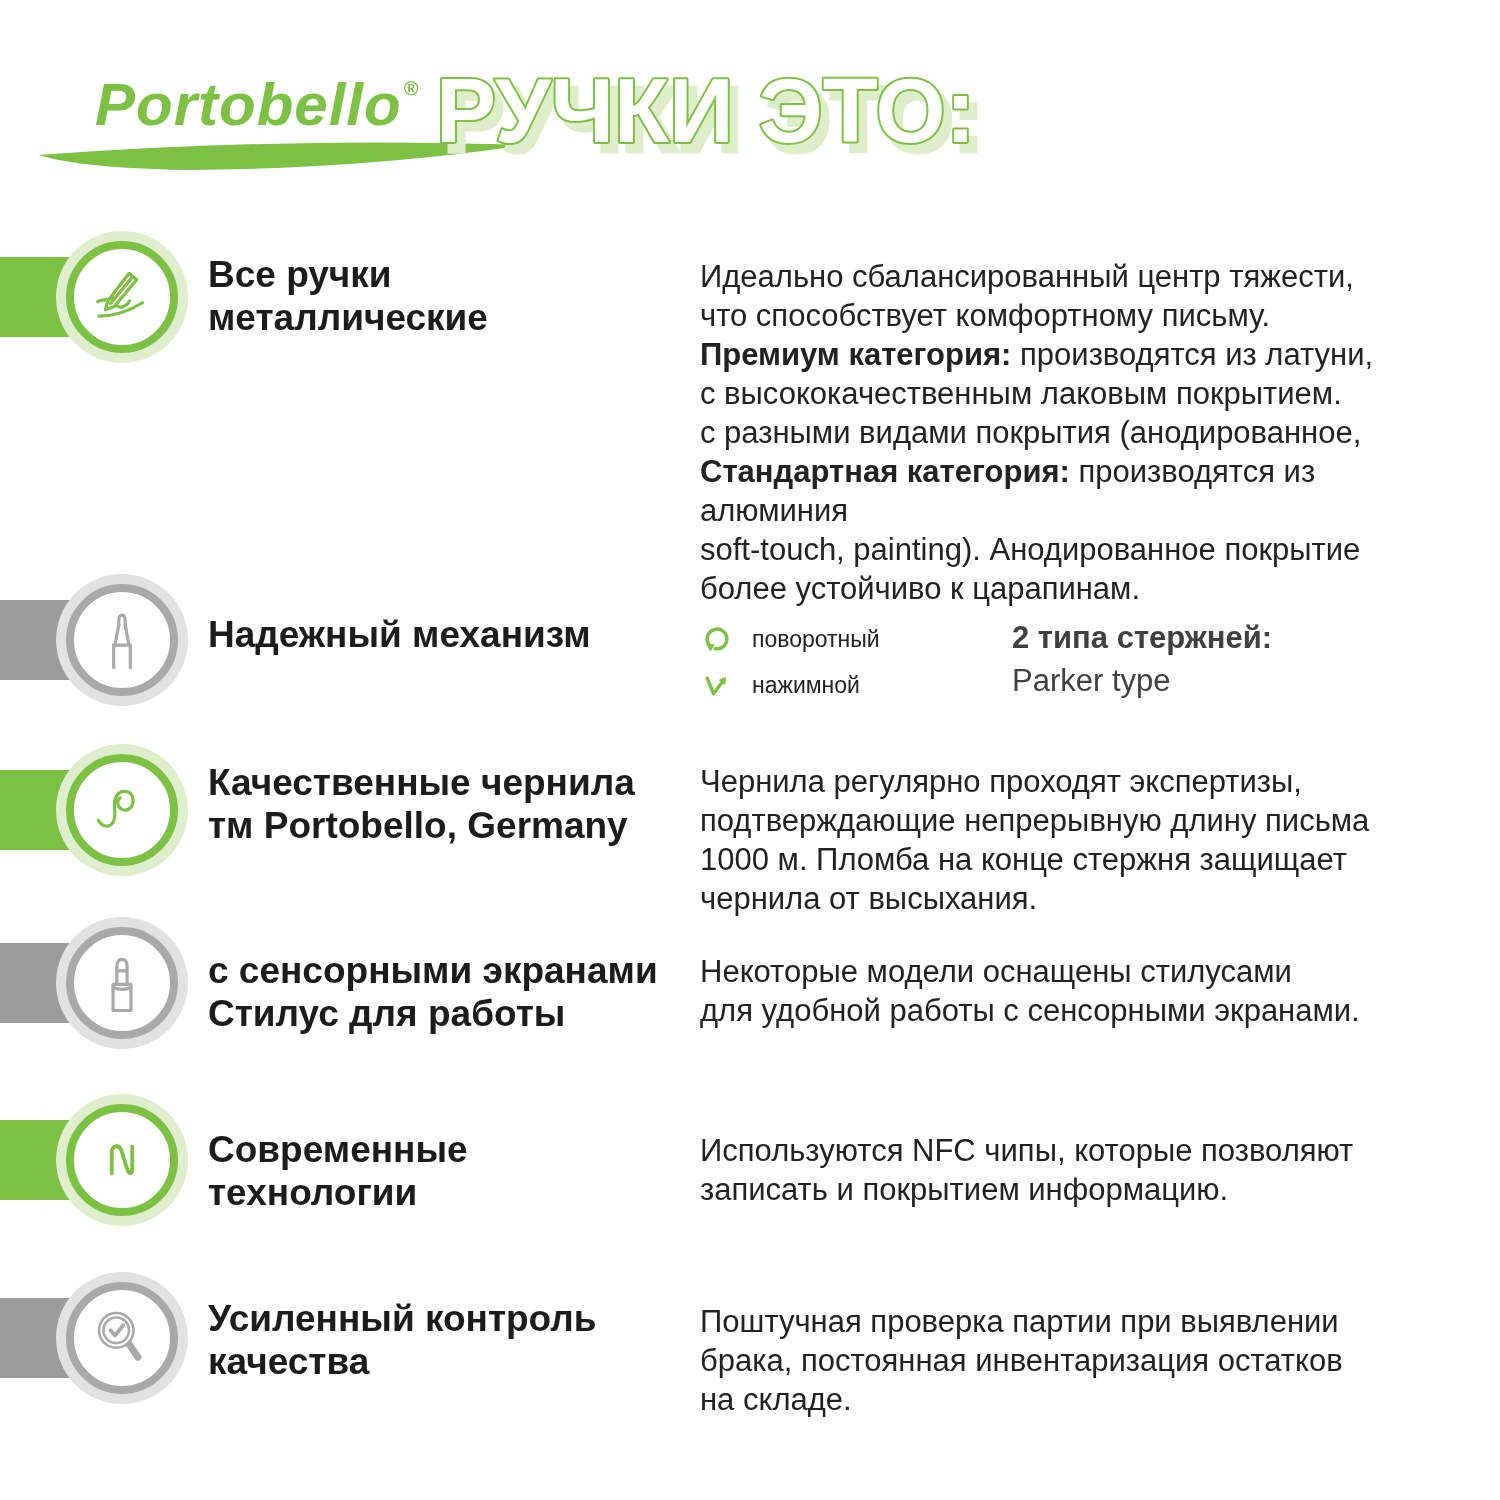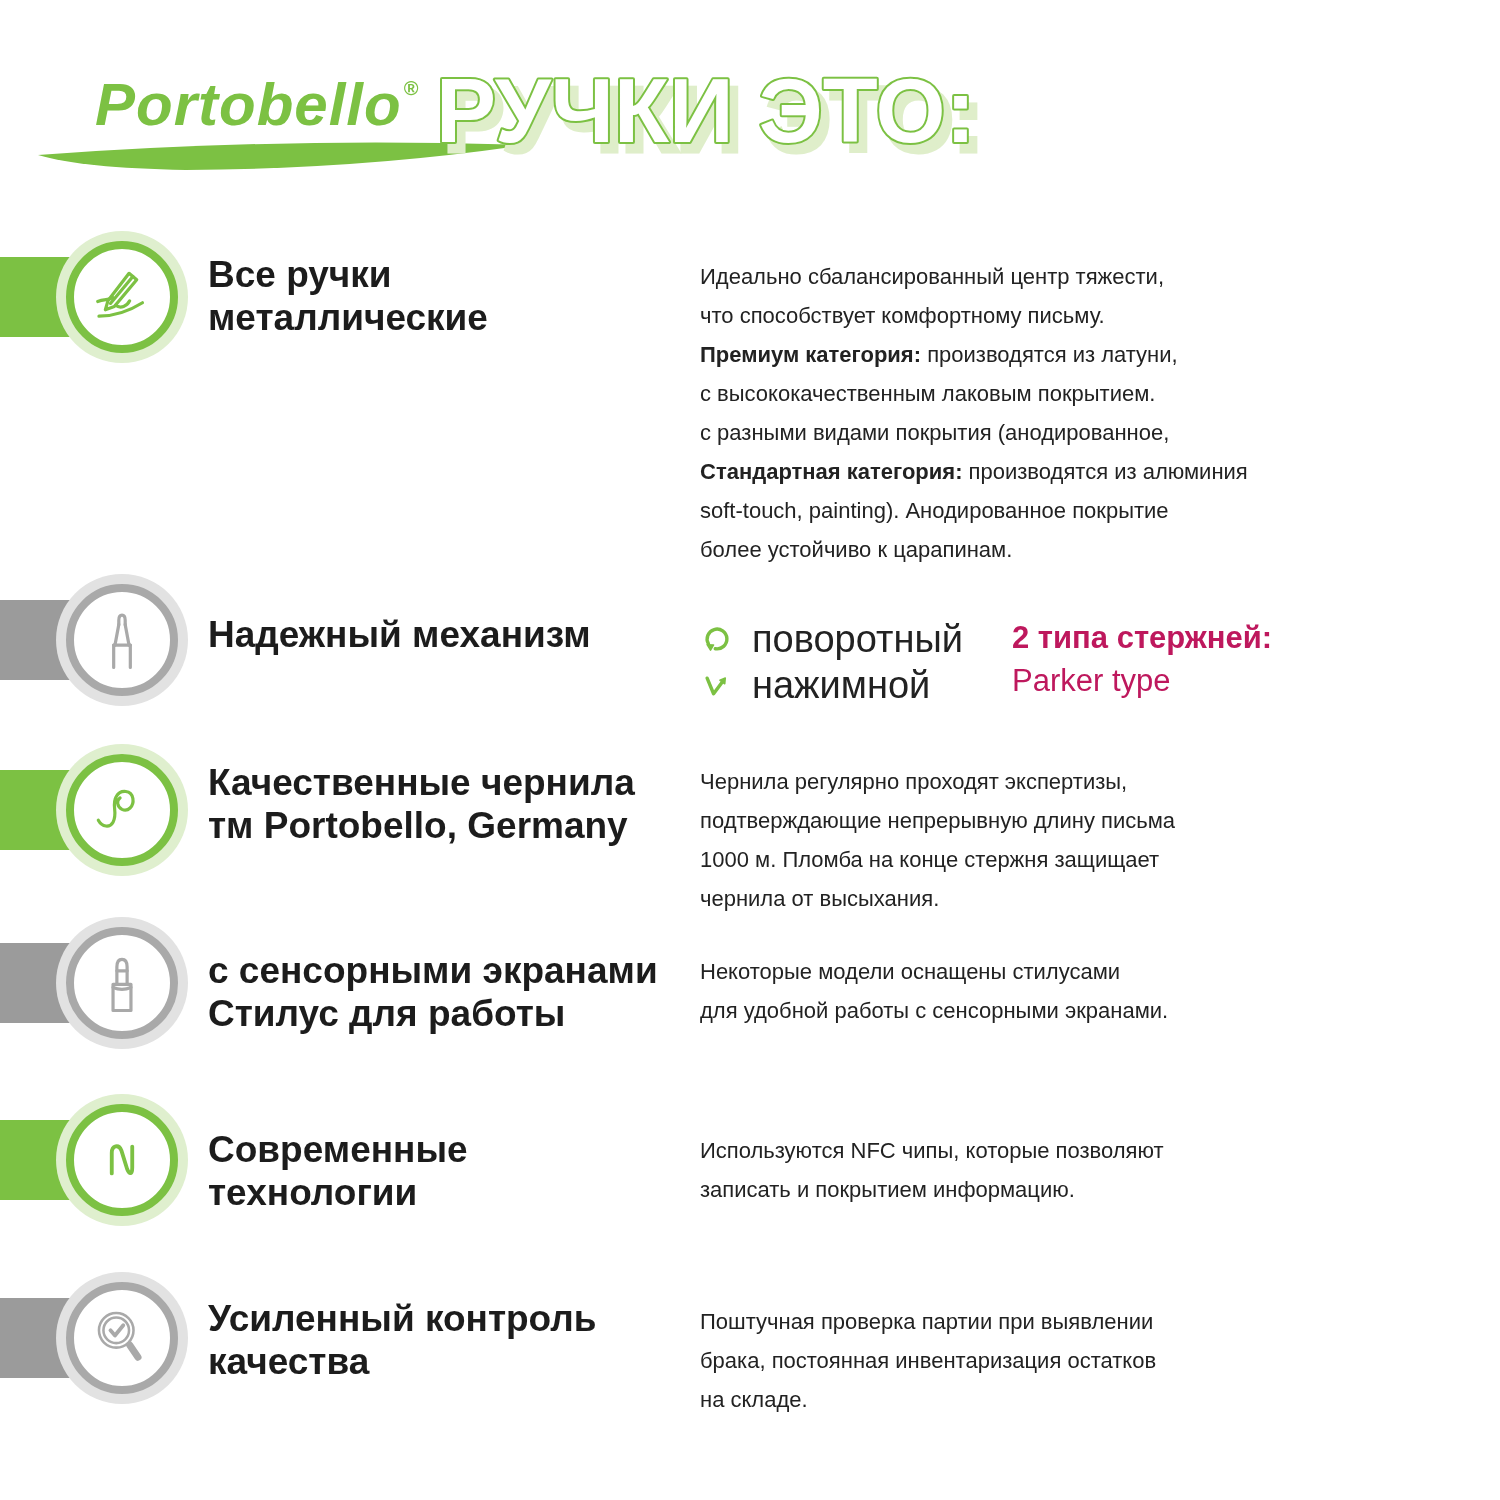--- a/index.html
+++ b/index.html
@@ -22,29 +22,29 @@
         border:8px solid;display:flex;align-items:center;justify-content:center;}
   .green .bar,.bar.green{background:#7cc143;}
   .green .halo,.halo.green{background:#dfefce;}
   .disc.green{border-color:#7cc143;color:#7cc143;}
   .bar.gray{background:#9b9b9b;}
   .halo.gray{background:#e2e2e2;}
   .disc.gray{border-color:#a9a9a9;color:#a9a9a9;}
 
   .title{position:absolute;left:208px;margin:0;font-size:37px;line-height:43px;font-weight:bold;color:#1c1c1c;width:480px;}
   .title span{display:block;}
-  .desc{position:absolute;left:700px;width:770px;font-size:22px;line-height:39px;color:#222;}
+  .desc{position:absolute;left:700px;width:770px;font-size:31px;line-height:39px;color:#222;}
   .desc b{font-weight:bold;}
 
   
   .mech-options{position:absolute;left:698px;top:616px;}
   .mech-opt{display:flex;align-items:center;height:46px;}
   .mech-opt svg{margin-right:16px;}
-  .mech-opt span{font-size:38px;color:#222;}
-  .refills{position:absolute;left:1012px;top:616px;font-size:31px;line-height:43px;color:#be185d;}
+  .mech-opt span{font-size:23px;color:#222;}
+  .refills{position:absolute;left:1012px;top:616px;font-size:31px;line-height:43px;color:#404040;}
   .refills .rf-head{font-weight:bold;}
   .icon-svg{display:block;}
 </style>
 </head>
 <body>
 
 <div class="page">
 
   <div class="brand">
     <span class="brand-name">Portobello</span><span class="brand-reg">®</span>

